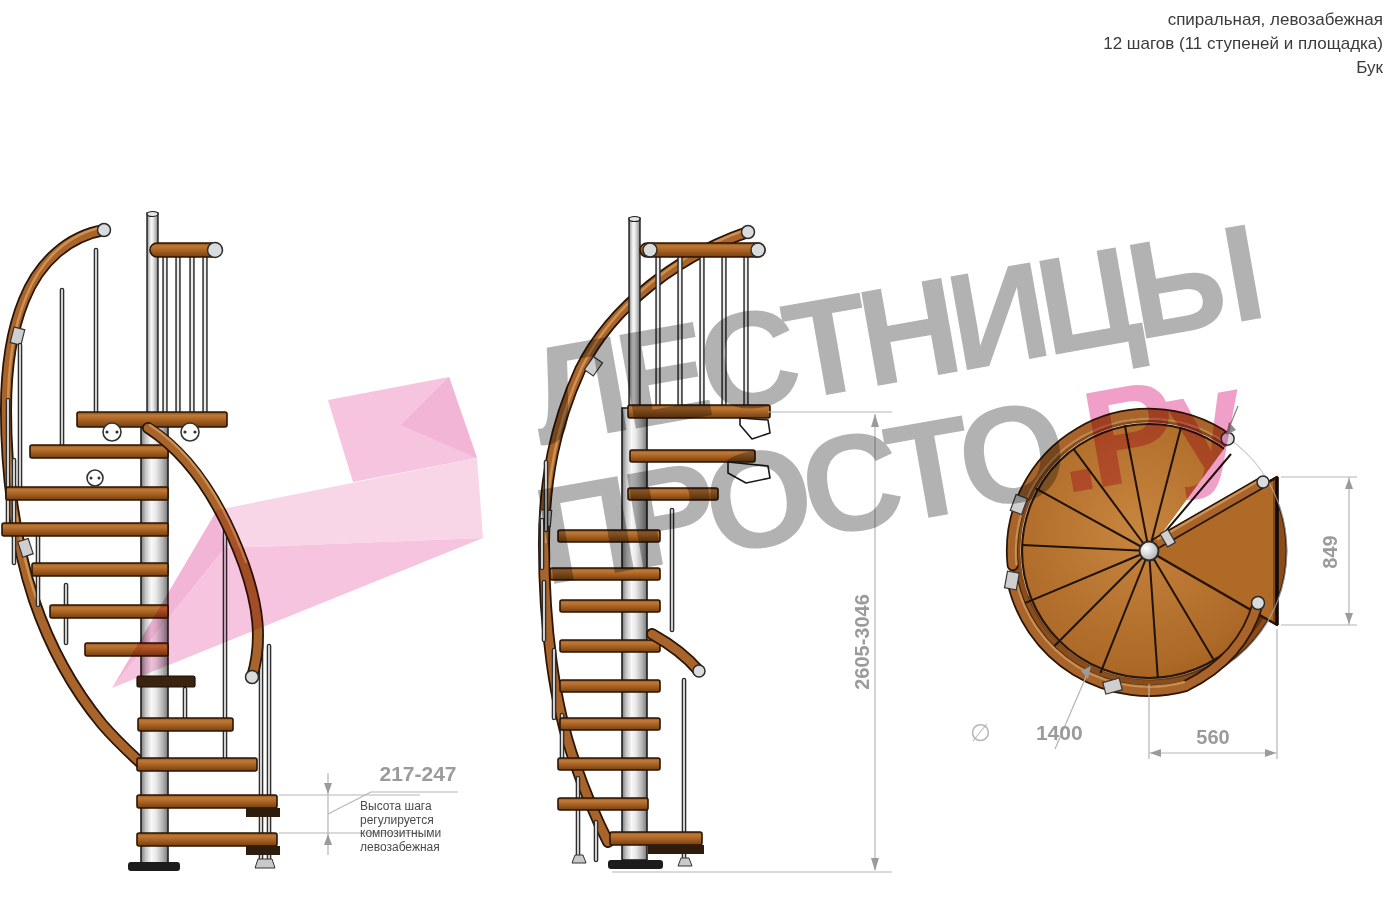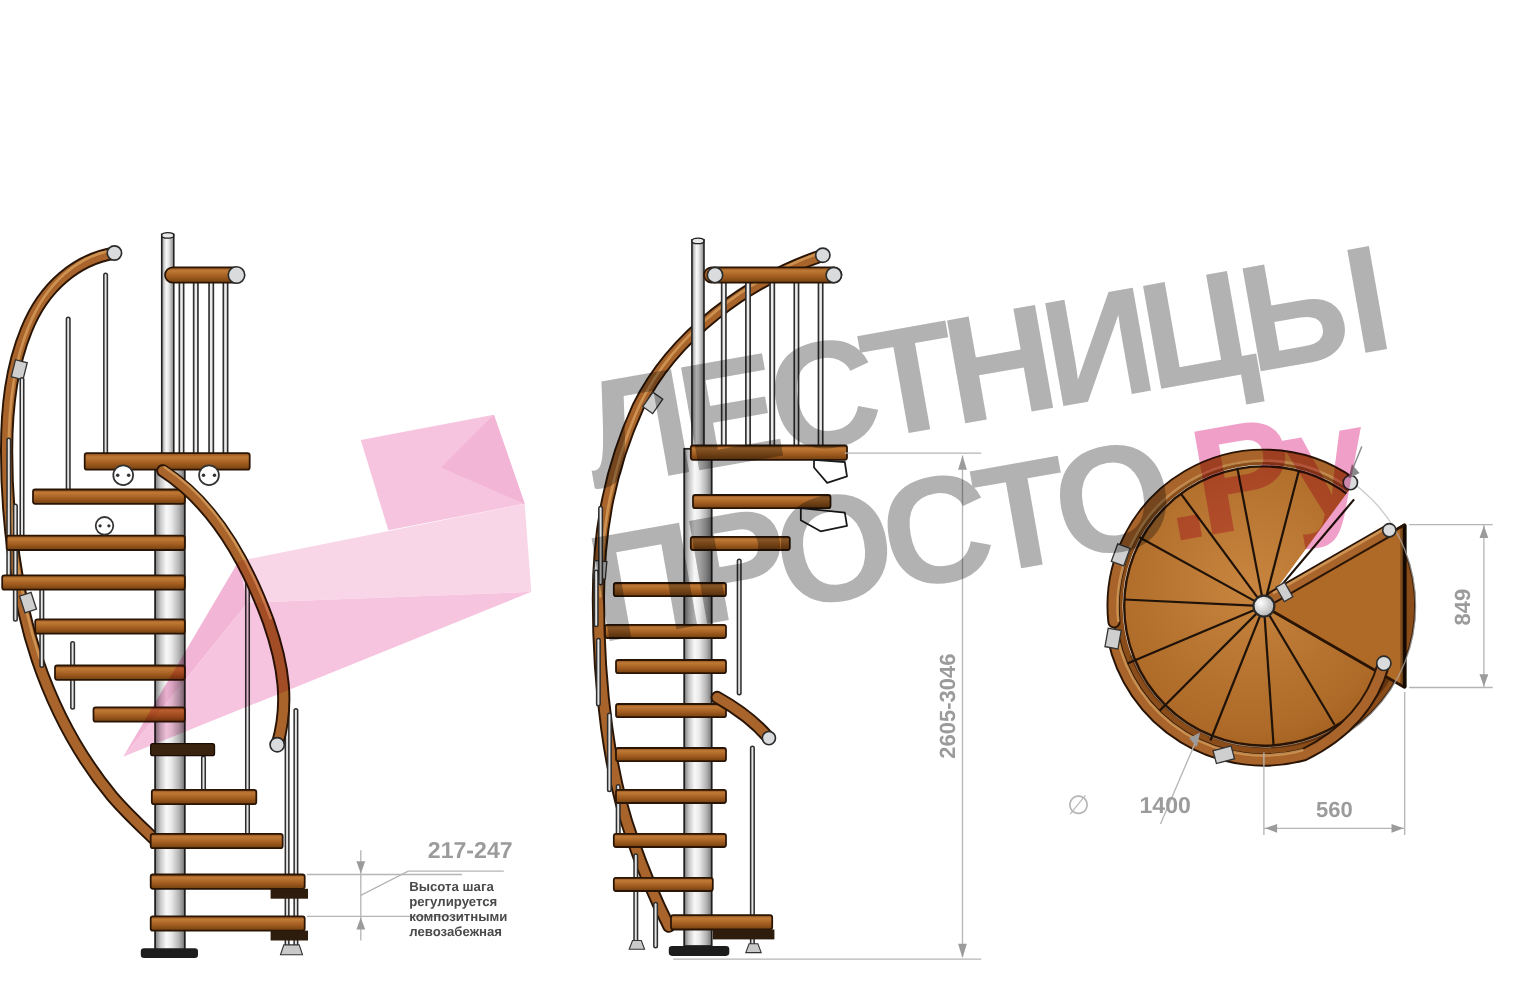--- a/index.html
+++ b/index.html
@@ -19,23 +19,23 @@
   #wm2{left:525px;top:470px;}
   
   .dimtxt{color:var(--c-dim_text,#9b9b9b);font-weight:bold;font-size:20px;z-index:40;
           text-align:center;line-height:22px;}
   #dim-height{left:792px;top:631px;width:140px;transform:rotate(-90deg);}
   #dim-849{left:1296px;top:541px;width:68px;transform:rotate(-90deg);}
   #dim-720{left:1173px;top:726px;width:80px;}
   #dim-diameter{left:970px;top:722px;display:flex;align-items:center;text-align:left;}
   #dim-diameter .sym{font-weight:400;font-size:24px;color:#b7b7b7;margin-right:5px;}
   #dim-diameter .val{font-size:21px;margin-left:40px;}
-  #dim-step{left:370px;top:763px;width:96px;text-align:right;font-size:21px;}
-  #step-note{left:372px;top:800px;color:var(--c-note_text,#4a4a4a);font-size:12px;
-             line-height:13.5px;z-index:40;font-weight:bold;}
+  #dim-step{left:370px;top:763px;width:96px;text-align:center;font-size:21px;}
+  #step-note{left:360px;top:800px;color:var(--c-note_text,#4a4a4a);font-size:12px;
+             line-height:13.5px;z-index:40;}
   
   svg{position:absolute;overflow:visible;}
   #view-left{left:0;top:210px;z-index:10;}
   #view-front{left:500px;top:210px;z-index:10;}
   #view-top{left:960px;top:400px;z-index:10;}
   #logo-arrow{left:95px;top:370px;z-index:20;mix-blend-mode:multiply;opacity:.8;}
   .st{fill:url(#wgA);stroke:#2a1505;stroke-width:1.6;}
   .stB{fill:url(#wgB);stroke:#2a1505;stroke-width:1.6;}
   .stub{fill:#3a2410;stroke:#1a0d03;stroke-width:1.2;}
   .hr1{fill:none;stroke:#2a1505;stroke-width:12;stroke-linecap:round;}
@@ -51,20 +51,25 @@
   .ah{fill:#9b9b9b;}
   .flange{fill:#fff;stroke:#333;stroke-width:1.6;}
   .foot{fill:#c9c9c9;stroke:#333;stroke-width:1;}
   .wbkt{fill:#fff;stroke:#1a1a1a;stroke-width:1.6;stroke-linejoin:round;}
 </style>
 </head>
 <body>
 
 <div id="canvas">
 
+  <div id="spec-header" class="abs">
+    <div>спиральная, левозабежная</div>
+    <div>12 шагов (11 ступеней и площадка)</div>
+    <div>Бук</div>
+  </div>
 
   <svg width="0" height="0">
     <defs>
       <linearGradient id="pgA" x1="0" y1="0" x2="1" y2="0">
         <stop offset="0" stop-color="#7d7d7d"></stop>
           <stop offset=".18" stop-color="#c8c8c8"></stop>
         <stop offset=".38" stop-color="#f8f8f8"></stop>
           <stop offset=".55" stop-color="#e9e9e9"></stop>
         <stop offset=".8" stop-color="#b5b5b5"></stop>
           <stop offset="1" stop-color="#787878"></stop>

